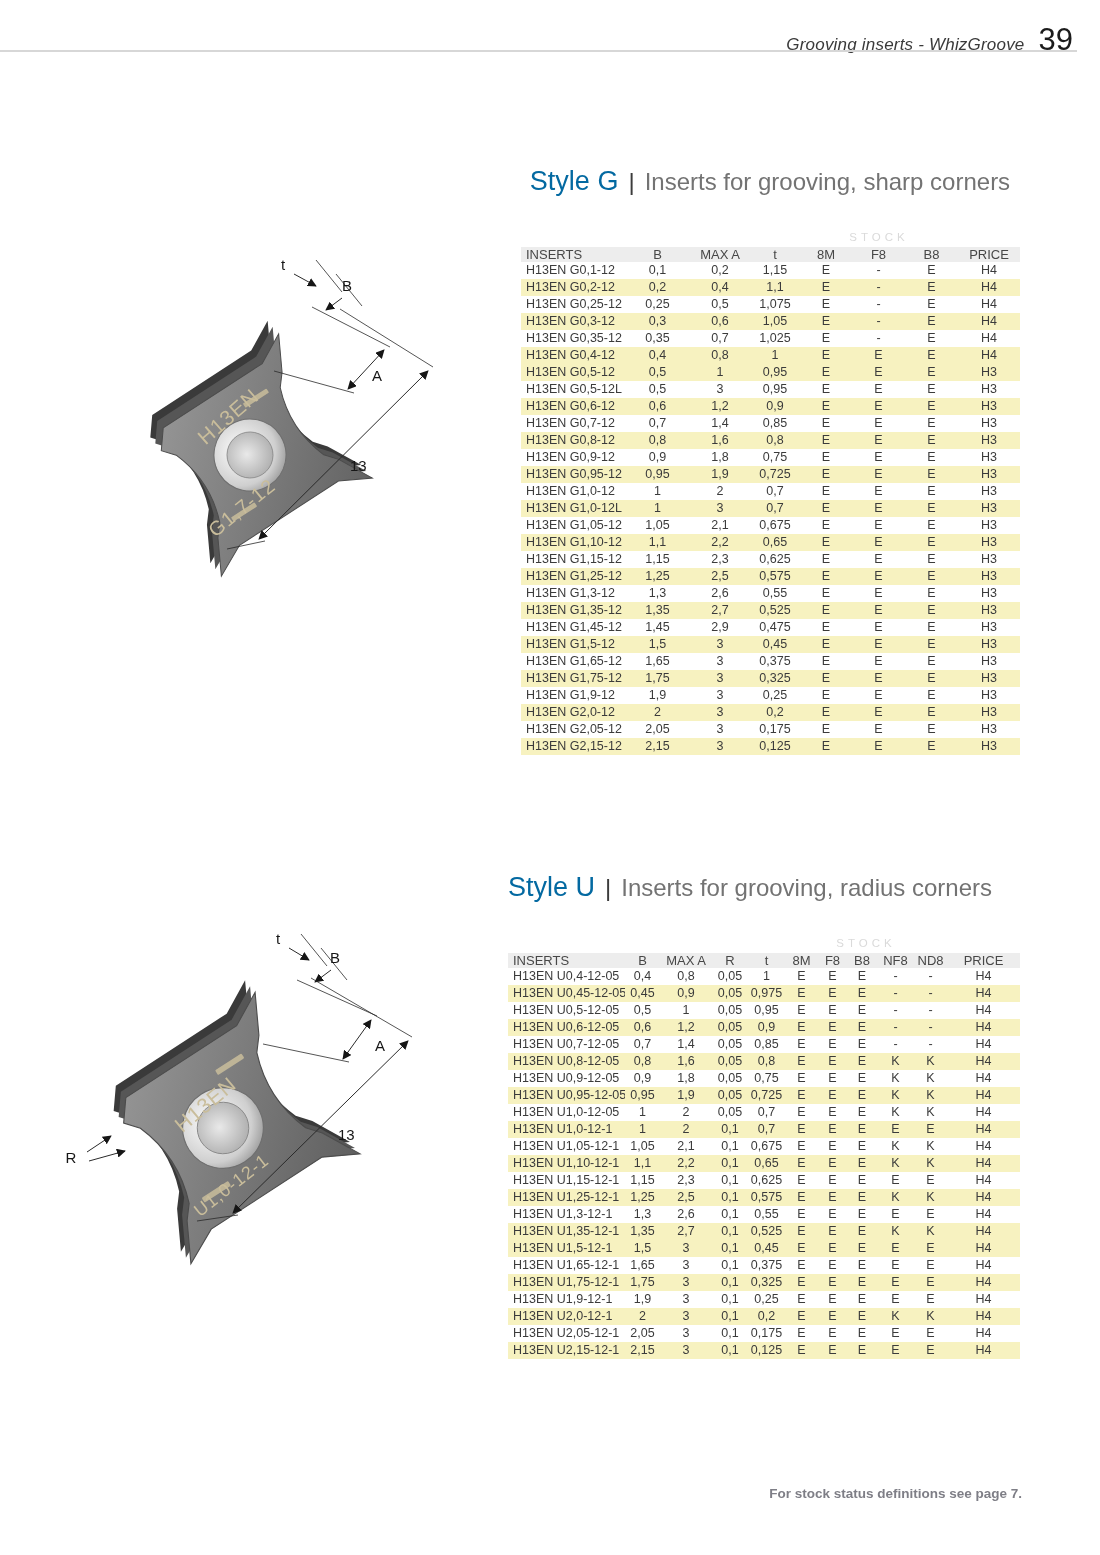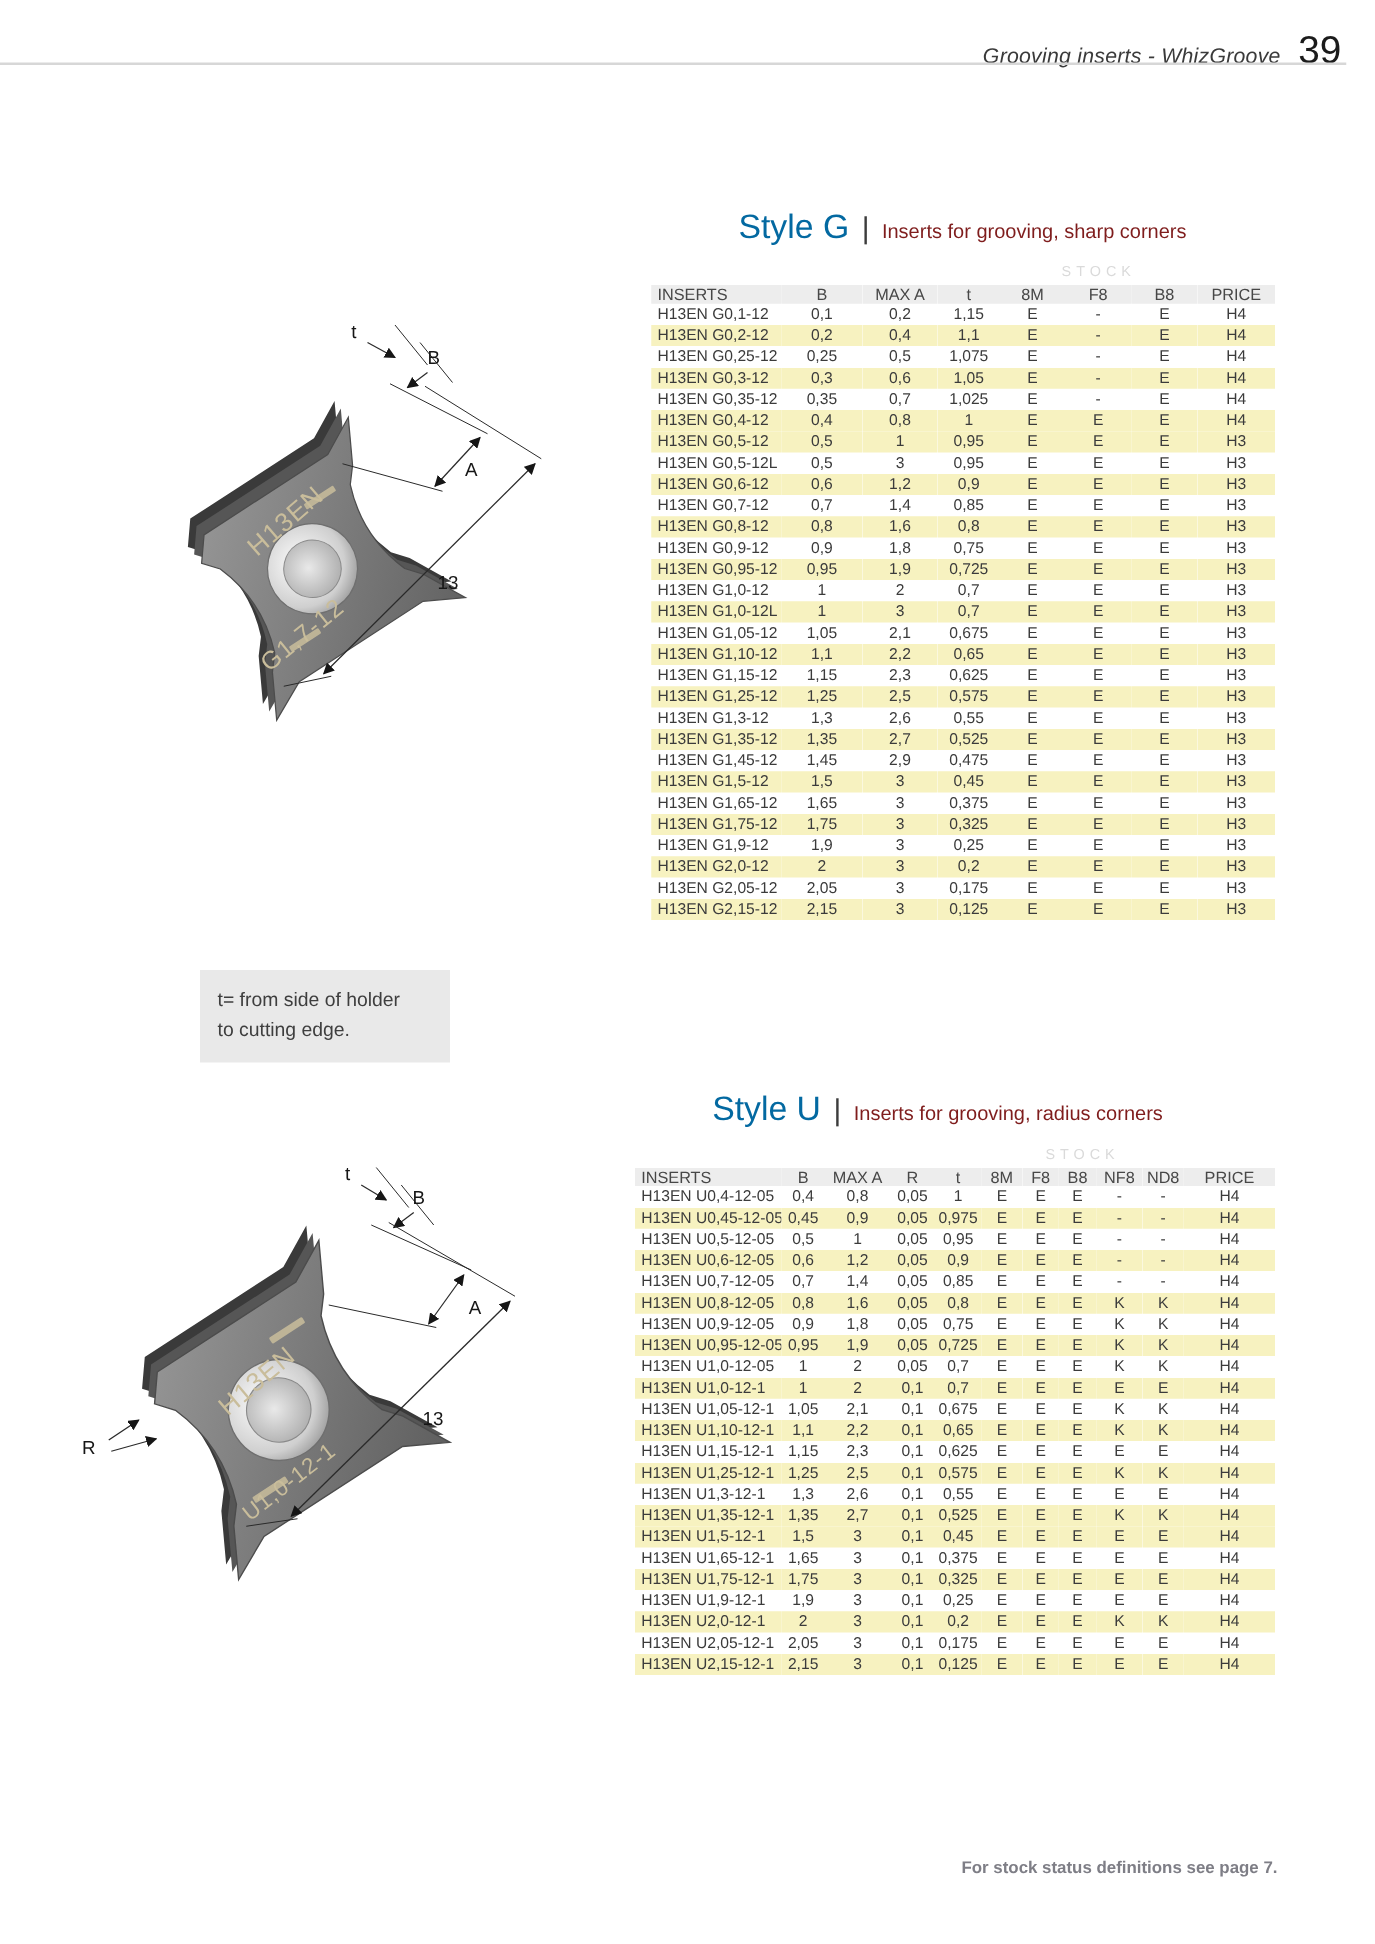--- a/index.html
+++ b/index.html
@@ -10,26 +10,26 @@
   
   .ph { position:absolute; top:22px; right:27px; display:flex; align-items:baseline; gap:14px; }
   .ph-title { font-style:italic; font-size:17px; color:#3a3a3a; letter-spacing:0.2px; }
   .ph-num { font-size:31px; color:#1b1b1b; }
   .ph-rule { position:absolute; top:50px; left:0; width:1077px; height:2px; background:#d7d7d7; }
 
   
   .sec-title { position:absolute; display:flex; justify-content:center; align-items:baseline; gap:10px; white-space:nowrap; }
   .sec-title .t-style { font-size:27px; color:#0369a1; }
   .sec-title .t-sep   { font-size:24px; color:#3c3c3c; font-weight:300; }
-  .sec-title .t-desc  { font-size:16px; color:#7f1d1d; }
+  .sec-title .t-desc  { font-size:24px; color:#737373; }
   #g-title { left:520px; top:166px; width:500px; }
   #u-title { left:495px; top:872px; width:510px; }
 
   
-  table.spec { border-collapse:collapse; table-layout:fixed; position:absolute; font-size:12.5px; color:#3b3b3b; }
+  table.spec { border-collapse:collapse; table-layout:fixed; position:absolute; font-size:12.5px; color:#3b3b3b;margin-top:19px; }
   #g-table { left:521px; top:207px; width:499px; }
   #u-table { left:508px; top:913px; width:512px; }
   table.spec th, table.spec td { padding:0; font-weight:normal; white-space:nowrap; overflow:hidden; }
   tr.stock-row th { height:21px; background:transparent; }
   th.stock-cell { background:var(--stock-band,#b4b4b4); color:#dadada; font-size:11.5px; letter-spacing:4px; text-align:center; }
   tr.col-head th { height:14px; background:var(--head-bg,#ededed); color:#474747; font-size:13px; text-align:center; }
   tr.col-head th:first-child { text-align:left; padding-left:5px; }
   table.spec td { height:17px; line-height:17px; text-align:center; }
   table.spec td:first-child { text-align:left; padding-left:5px; }
   tr.hl td { background:var(--hl,#f7f2c0); }
@@ -436,24 +436,20 @@
       <line x1="240" y1="59" x2="333" y2="117" stroke-width="0.8"></line>
       <line x1="127" y1="299" x2="165" y2="291" stroke-width="0.8"></line>
       <line x1="328" y1="121" x2="159" y2="289" marker-start="url(#arrG)" marker-end="url(#arrG)"></line>
     </g>
     <text class="dim-label" x="183" y="20" text-anchor="middle">t</text>
     <text class="dim-label" x="247" y="41" text-anchor="middle">B</text>
     <text class="dim-label" x="272" y="131">A</text>
     <text class="dim-label" x="250" y="221">13</text>
   </svg>
 
-  <div class="note-box">
-    <div>t= from side of holder</div>
-    <div>to cutting edge.</div>
-  </div>
 
   <div class="sec-title" id="u-title">
     <span class="t-style">Style U</span>
     <span class="t-sep">|</span>
     <span class="t-desc">Inserts for grooving, radius corners</span>
   </div>
 
   <table class="spec" id="u-table">
     <colgroup>
       <col style="width:117px">

